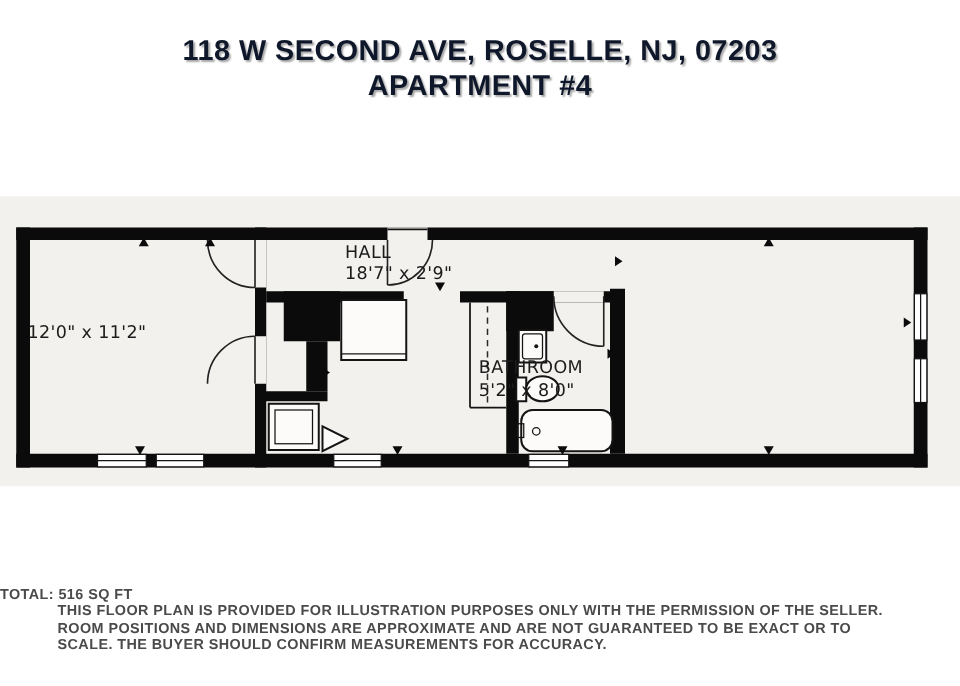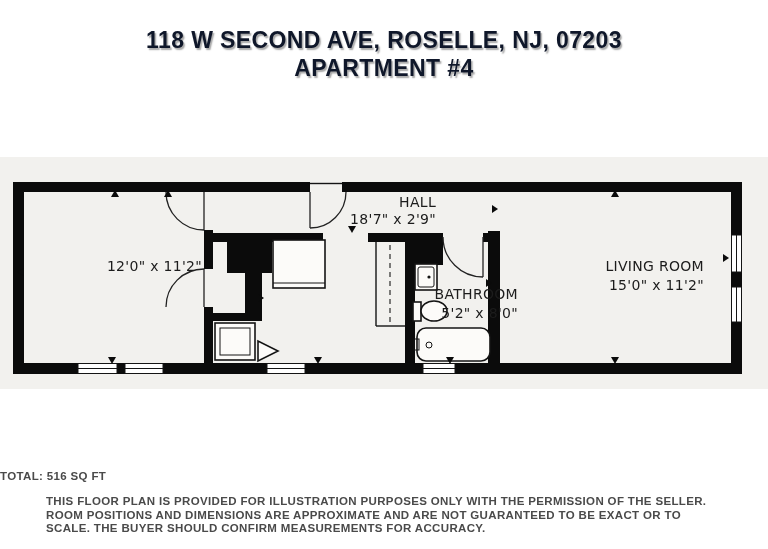--- a/index.html
+++ b/index.html
@@ -27,30 +27,30 @@
   .opening{fill:var(--floor);stroke:none;}
   .door{stroke:#222;stroke-width:1.3;fill:none;}
   .thin{stroke:#141414;stroke-width:1.4;fill:none;}
   .dash{stroke:#2a2a2a;stroke-width:1.2;fill:none;stroke-dasharray:5 4;}
   .fixture{fill:#fcfbf9;stroke:#141414;stroke-width:1.6;}
   .fixture-thin{fill:none;stroke:#141414;stroke-width:1;}
   .win{fill:#ffffff;stroke:#141414;stroke-width:1;}
   .winline{stroke:#141414;stroke-width:1;}
   .tick{fill:#0b0b0b;}
   .room-label{
-    position:absolute;text-align:right;color:var(--text);
+    position:absolute;text-align:left;color:var(--text);
     font-size:14px;line-height:19px;letter-spacing:0.3px;white-space:nowrap;
   }
   .room-label.hall{line-height:16.5px;}
   .footer{
     position:absolute;left:0;top:470px;width:768px;text-align:left;
     font-family:"Liberation Sans",sans-serif;font-weight:bold;
     font-size:11.5px;line-height:13.4px;letter-spacing:0.35px;color:var(--footer);
   }
-  .footer .disclaimer{max-width:676px;margin:12px auto;}
+  .footer .disclaimer{max-width:676px;margin:0 auto;}
 </style>
 </head>
 <body>
 
 <div class="screen">
 
   <div class="band"></div>
 
   <div class="title">
     <div>118 W SECOND AVE, ROSELLE, NJ, 07203</div>
@@ -172,23 +172,19 @@
     <div>12'0" x 11'2"</div>
   </div>
   <div class="room-label hall" style="left:276px;top:194px;width:160px;">
     <div>HALL</div>
     <div>18'7" x 2'9"</div>
   </div>
   <div class="room-label" style="left:383px;top:285px;width:135px;">
     <div>BATHROOM</div>
     <div>5'2" x 8'0"</div>
   </div>
-  <div class="room-label" style="left:524px;top:257px;width:180px;">
-    <div>LIVING ROOM</div>
-    <div>15'0" x 11'2"</div>
-  </div>
 
   <div class="footer">
     <div>TOTAL: 516 SQ FT</div>
     <div class="disclaimer">THIS FLOOR PLAN IS PROVIDED FOR ILLUSTRATION PURPOSES ONLY WITH THE PERMISSION OF THE SELLER. ROOM POSITIONS AND DIMENSIONS ARE APPROXIMATE AND ARE NOT GUARANTEED TO BE EXACT OR TO SCALE. THE BUYER SHOULD CONFIRM MEASUREMENTS FOR ACCURACY.</div>
   </div>
 
 </div>
 
 </body></html>

